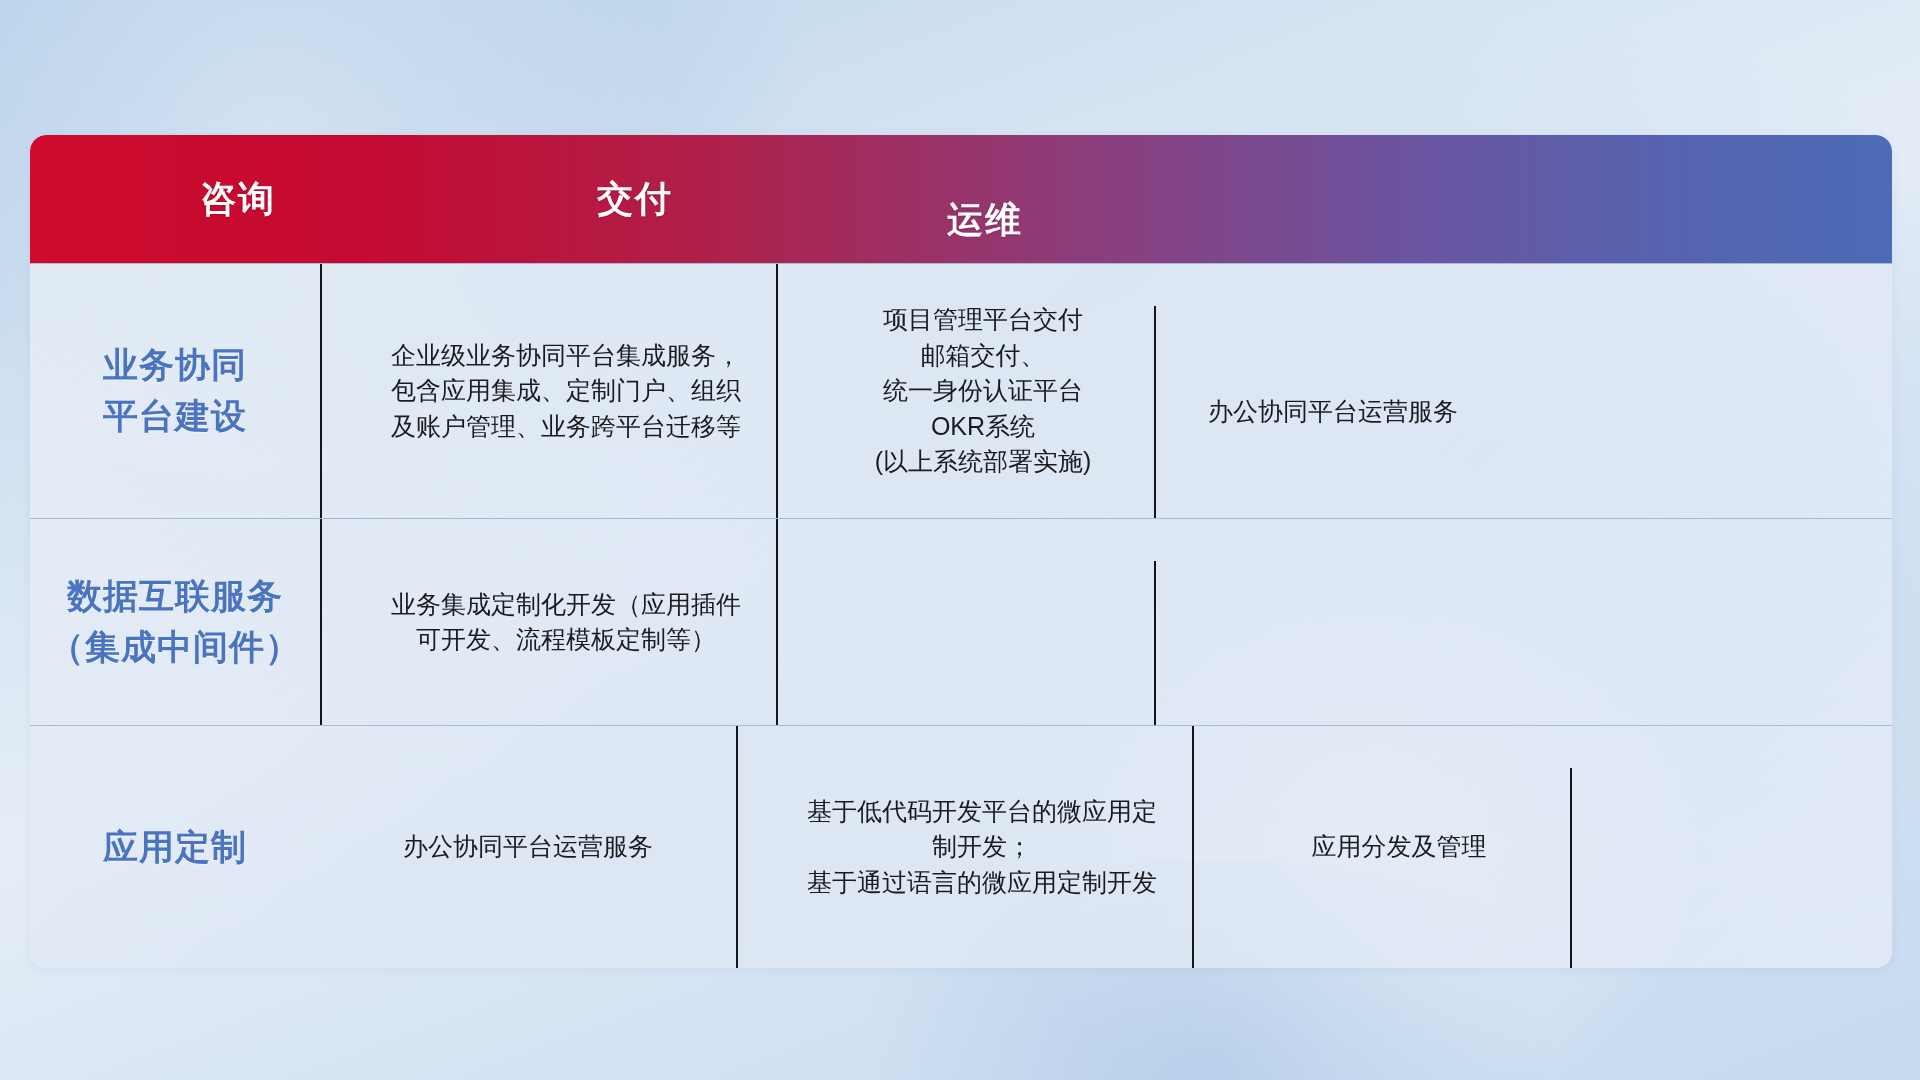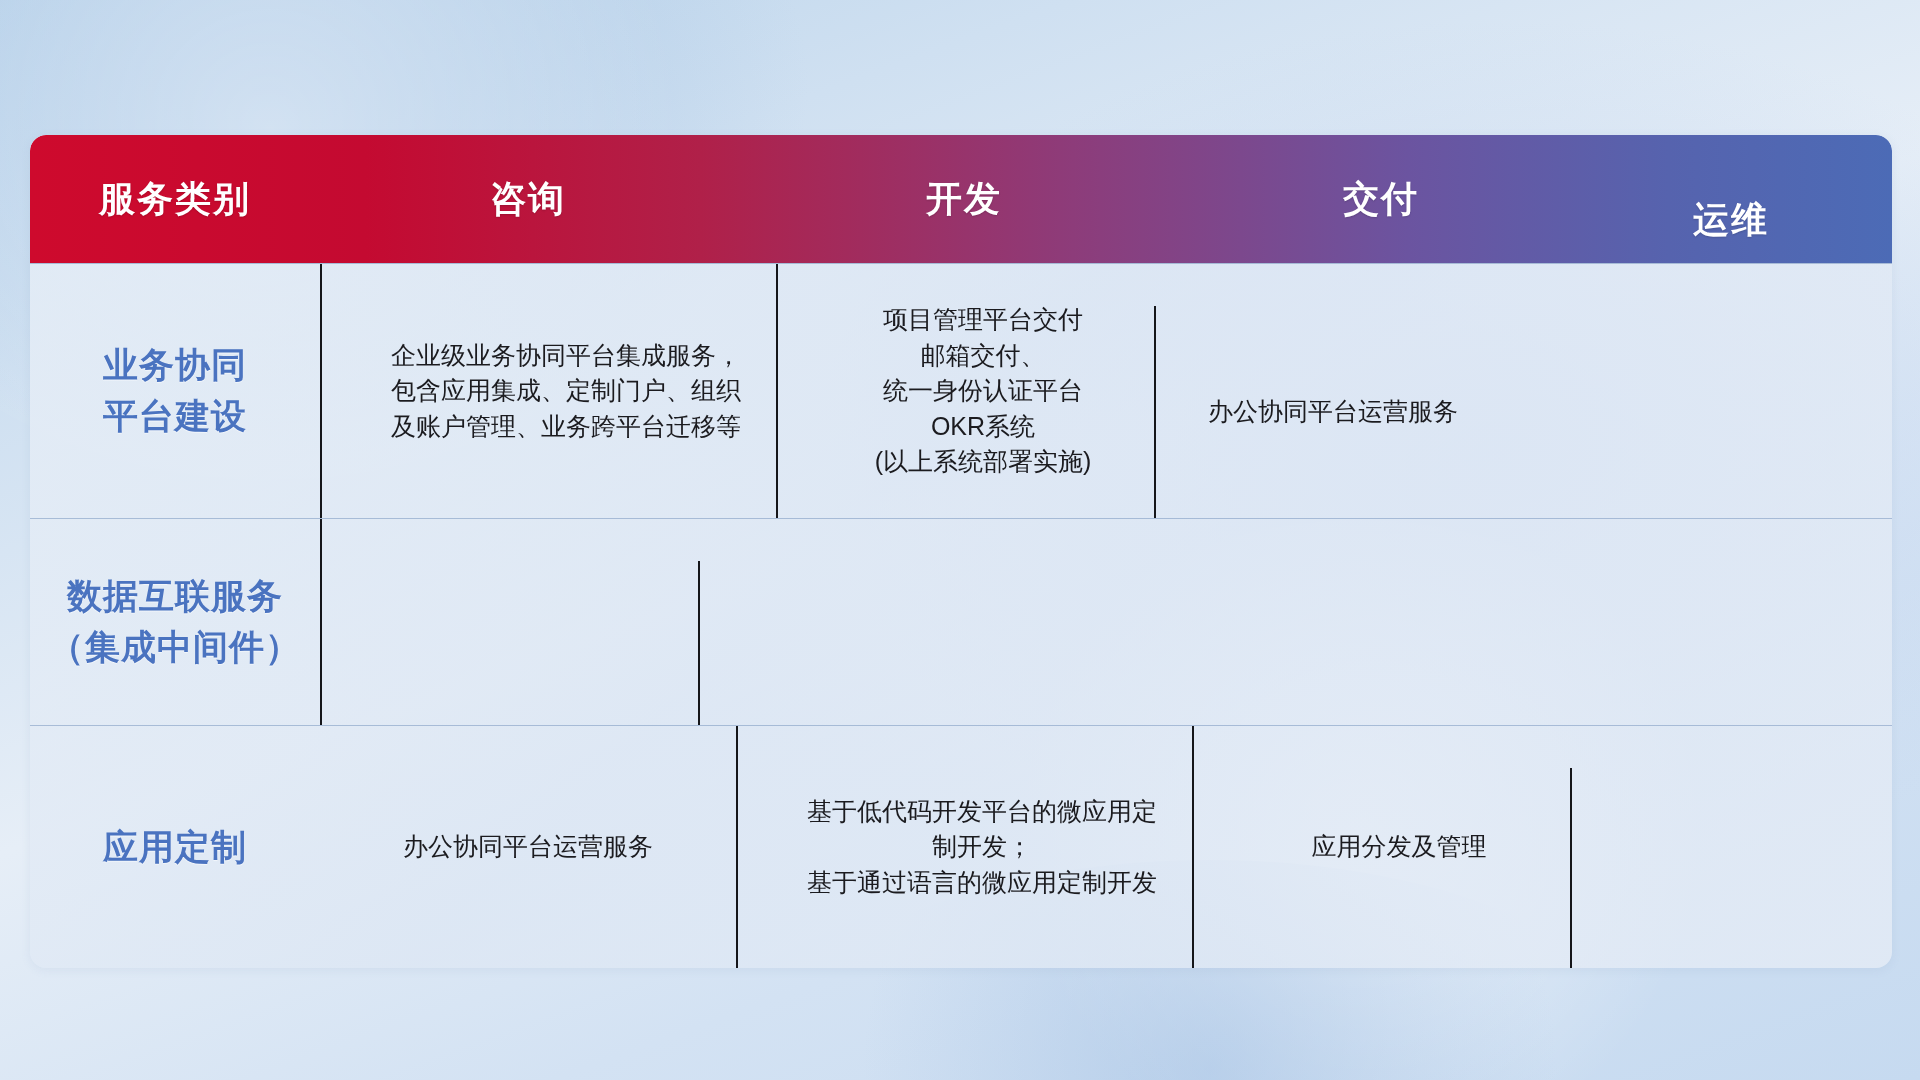--- a/index.html
+++ b/index.html
@@ -118,23 +118,21 @@
 </head>
 <body>
 
 <div class="bg-bloom-b"></div>
 <div class="bg-bloom-a"></div>
 <div class="bg-bloom-c"></div>
 
 <div class="table-panel">
 
   <div class="table-head" style="--c-start: #CE0A2D; --c-end: #4C6BB6;">
-    <div class="head-cell col-0">服务类别</div>
     <div class="head-cell col-1">咨询</div>
-    <div class="head-cell col-2">开发</div>
     <div class="head-cell col-3">交付</div>
     <div class="head-cell col-4">运维</div>
   </div>
 
   <div class="table-row row-0">
     <div class="cell label col-0" style="color: rgb(74, 115, 192);">
       <span class="txt">业务协同
 平台建设</span>
     </div>
     <div class="cell col-2 sep-left">
@@ -151,20 +149,24 @@
     </div>
     <div class="cell col-4 sep-left">
       <span class="txt">办公协同平台运营服务</span>
     </div>
   </div>
 
   <div class="table-row row-1">
     <div class="cell label col-0" style="color: rgb(74, 115, 192);">
       <span class="txt">数据互联服务
 （集成中间件）</span>
+    </div>
+    <div class="cell col-2 sep-left">
+      <span class="txt">业务集成定制化开发（应用插件
+可开发、流程模板定制等）</span>
     </div>
     <div class="cell col-3 sep-left">
       <span class="txt"></span>
     </div>
     <div class="cell col-4 sep-left">
       <span class="txt"></span>
     </div>
   </div>
 
   <div class="table-row row-2">

